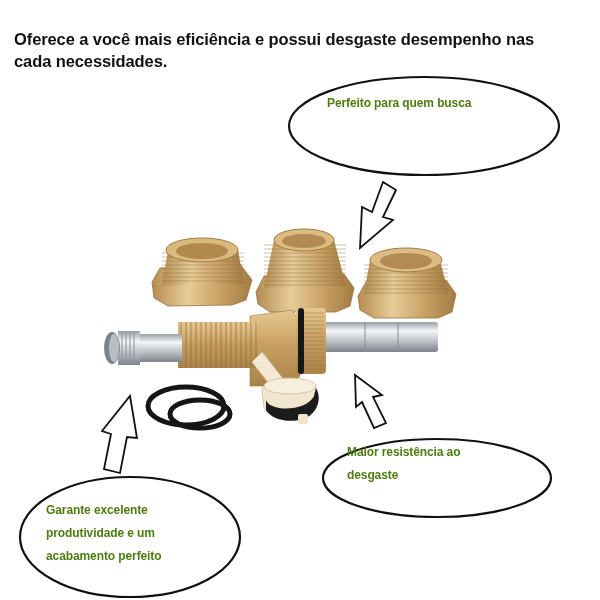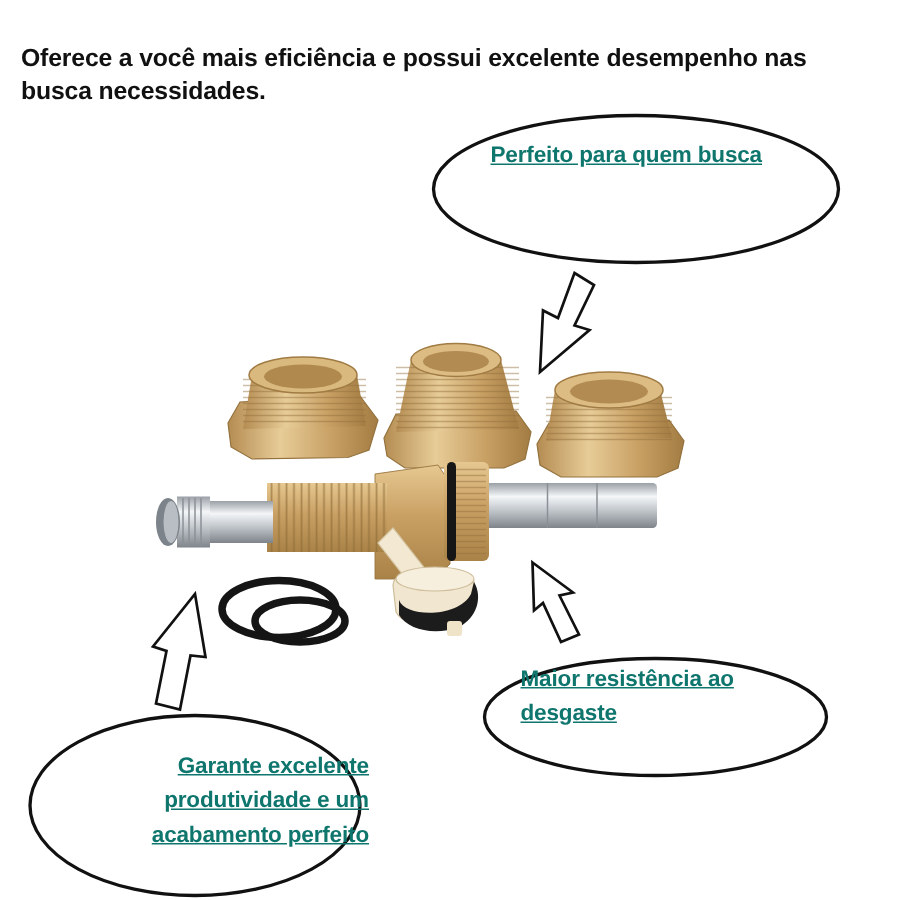--- a/index.html
+++ b/index.html
@@ -1,28 +1,28 @@
 <!DOCTYPE html>
 <html><head>
 <meta charset="utf-8">
 <style>
   html, body { margin:0; padding:0; background:#ffffff; }
   body { width:600px; height:600px; position:relative; overflow:hidden;
          font-family: "Liberation Sans", "DejaVu Sans", sans-serif; color:#111; }
   .headline { position:absolute; left:14px; top:28px; width:580px;
               font-size:16.5px; font-weight:bold; line-height:22px; color:#111; letter-spacing:-0.1px; }
-  .bubble-text { position:absolute; font-size:15px; font-weight:bold; line-height:23px; color:#0f766e; letter-spacing:-0.1px;text-decoration:underline; }
+  .bubble-text { position:absolute; font-size:12px; font-weight:bold; line-height:23px; color:#4d7c0f; letter-spacing:-0.1px; }
   svg.layer { position:absolute; left:0; top:0; }
 </style>
 </head>
 <body>
 
 <div class="headline">
-  <div>Oferece a você mais eficiência e possui excelente desempenho nas</div>
-  <div>busca necessidades.</div>
+  <div>Oferece a você mais eficiência e possui desgaste desempenho nas</div>
+  <div>cada necessidades.</div>
 </div>
 
 <svg class="layer" width="600" height="600" viewBox="0 0 600 600">
   <defs>
     <linearGradient id="brassV" x1="0" y1="0" x2="0" y2="1">
       <stop offset="0" stop-color="#e6c890"></stop>
       <stop offset="0.45" stop-color="#c9a064"></stop>
       <stop offset="1" stop-color="#a98247"></stop>
     </linearGradient>
     <linearGradient id="brassH" x1="0" y1="0" x2="1" y2="0">
@@ -129,17 +129,17 @@
 
 <div class="bubble-text" style="left:327px; top:92px; width:240px;">
   <div>Perfeito para quem busca</div>
 </div>
 
 <div class="bubble-text" style="left:347px; top:441px; width:200px;">
   <div>Maior resistência ao</div>
   <div>desgaste</div>
 </div>
 
-<div class="bubble-text" style="left:46px; top:499px; width:200px;text-align:right;">
+<div class="bubble-text" style="left:46px; top:499px; width:200px;">
   <div>Garante excelente</div>
   <div>produtividade e um</div>
   <div>acabamento perfeito</div>
 </div>
 
 </body></html>

